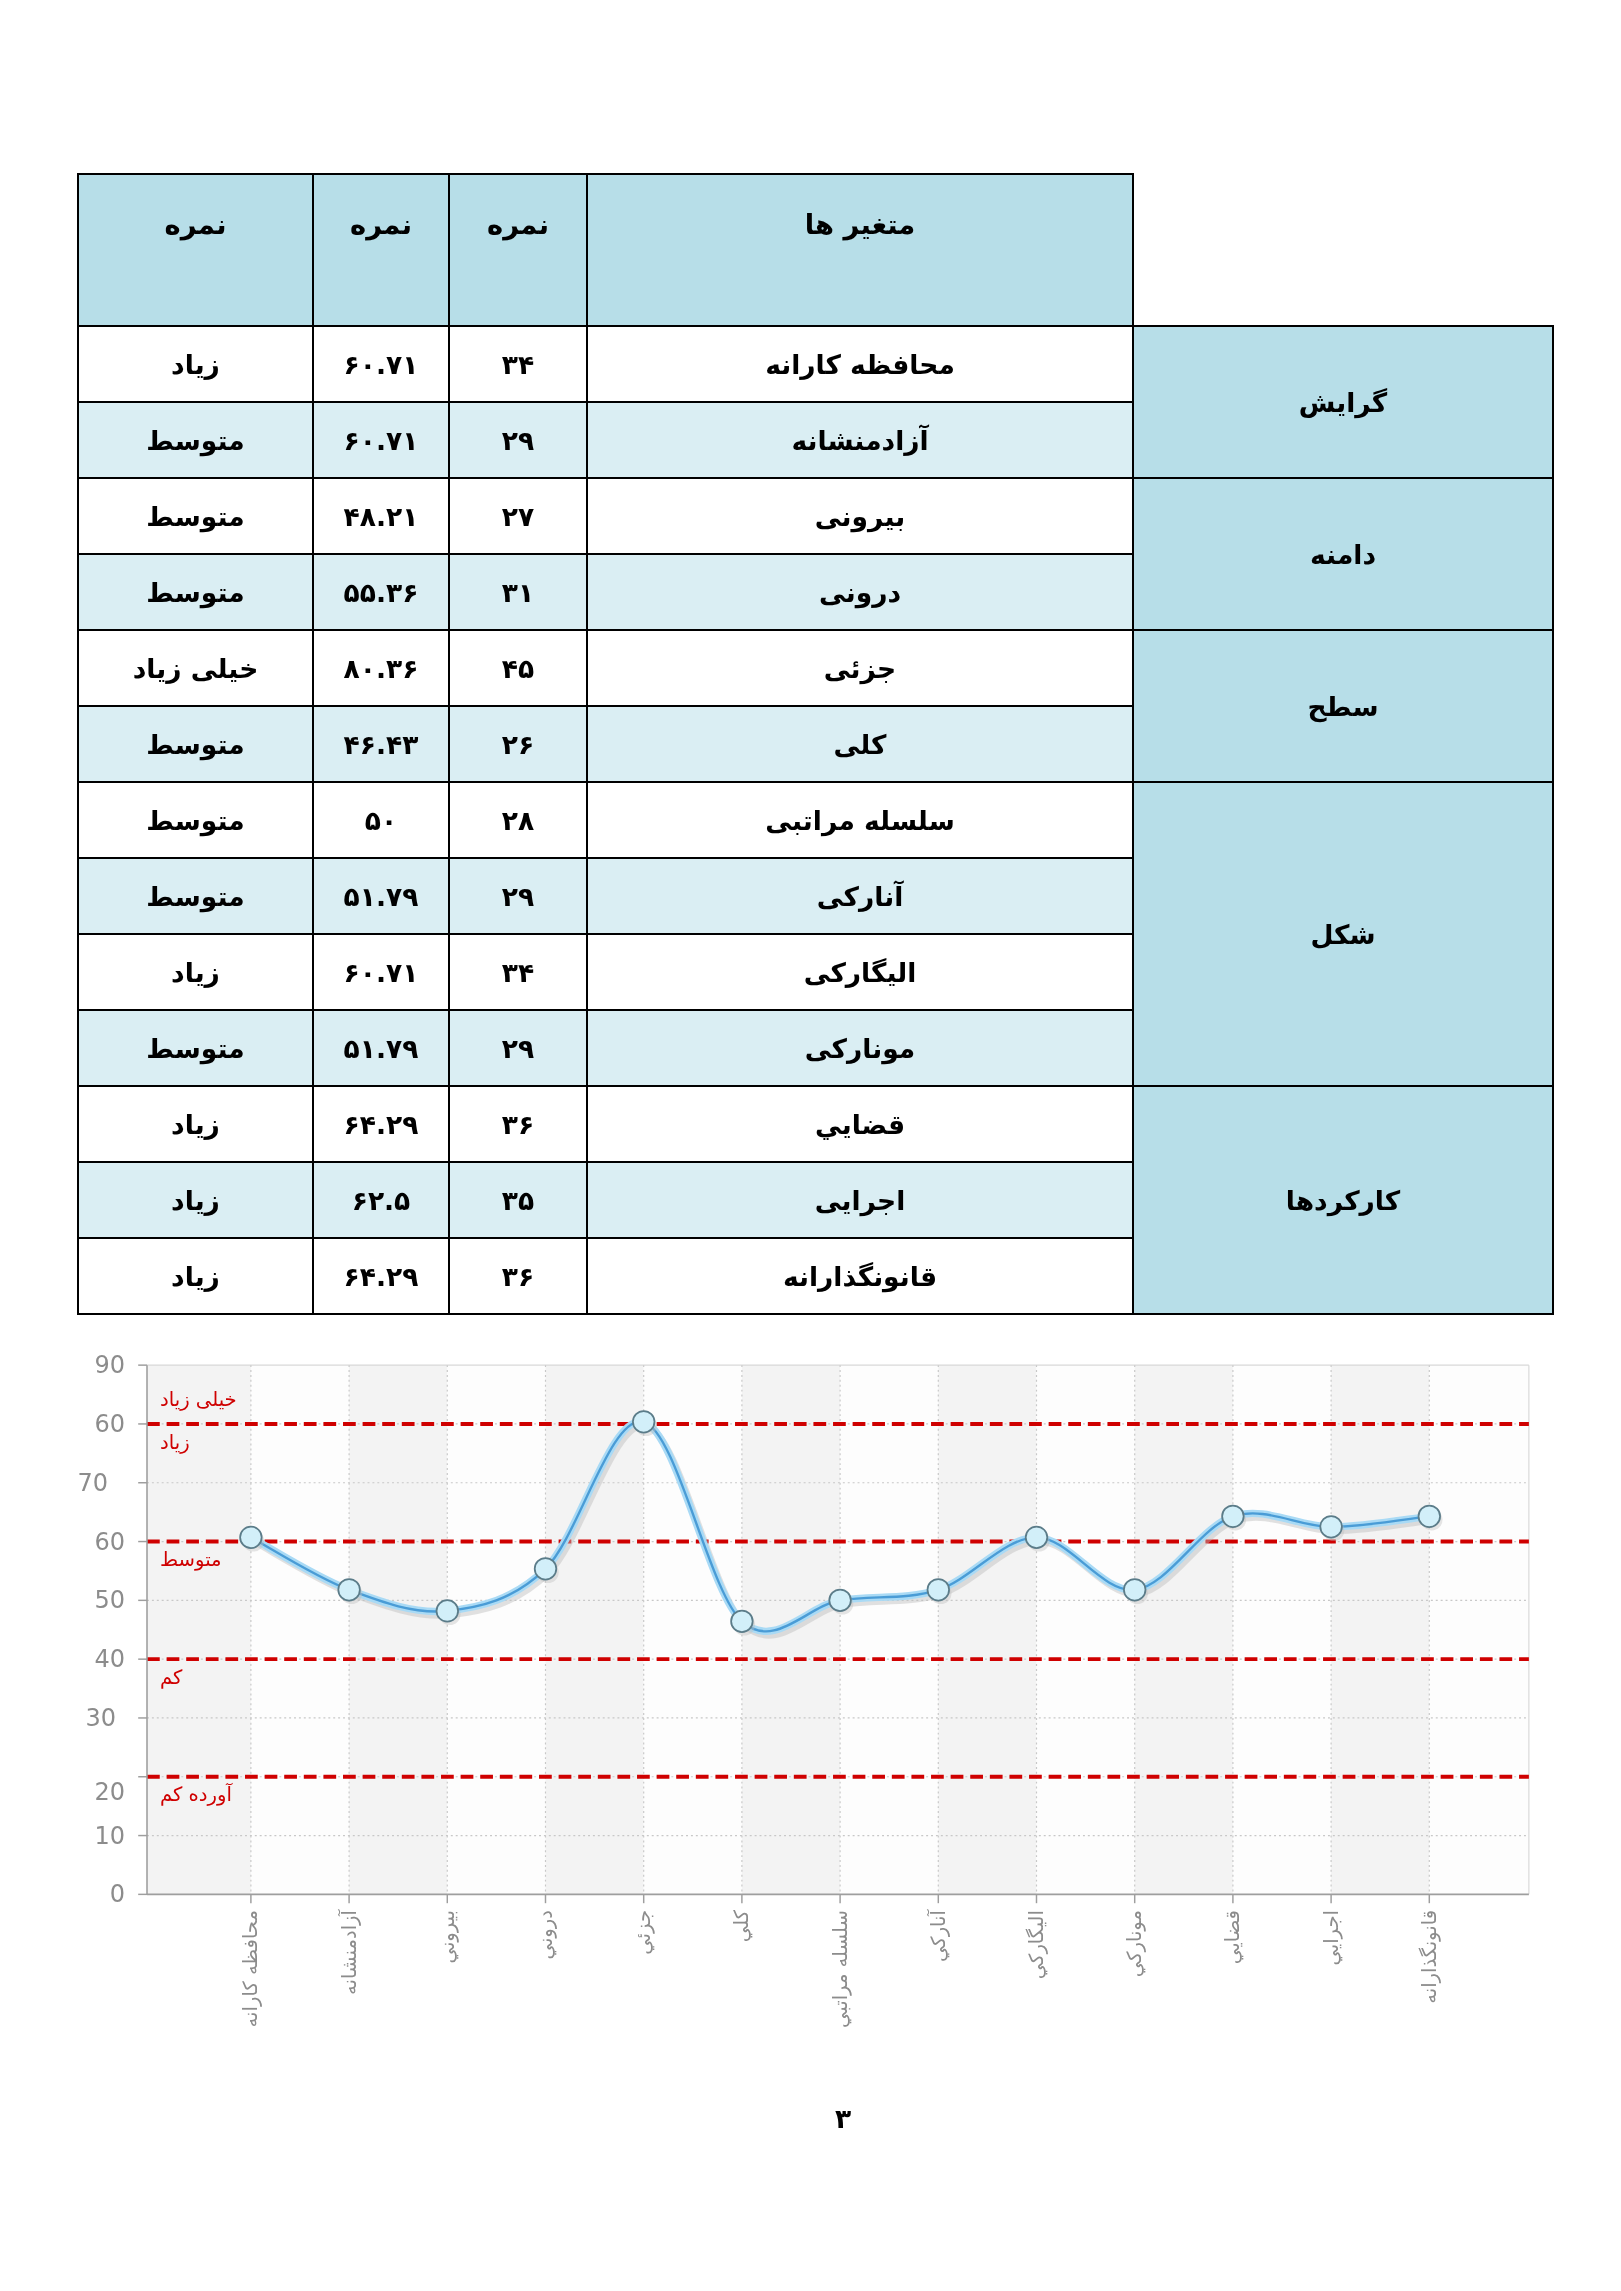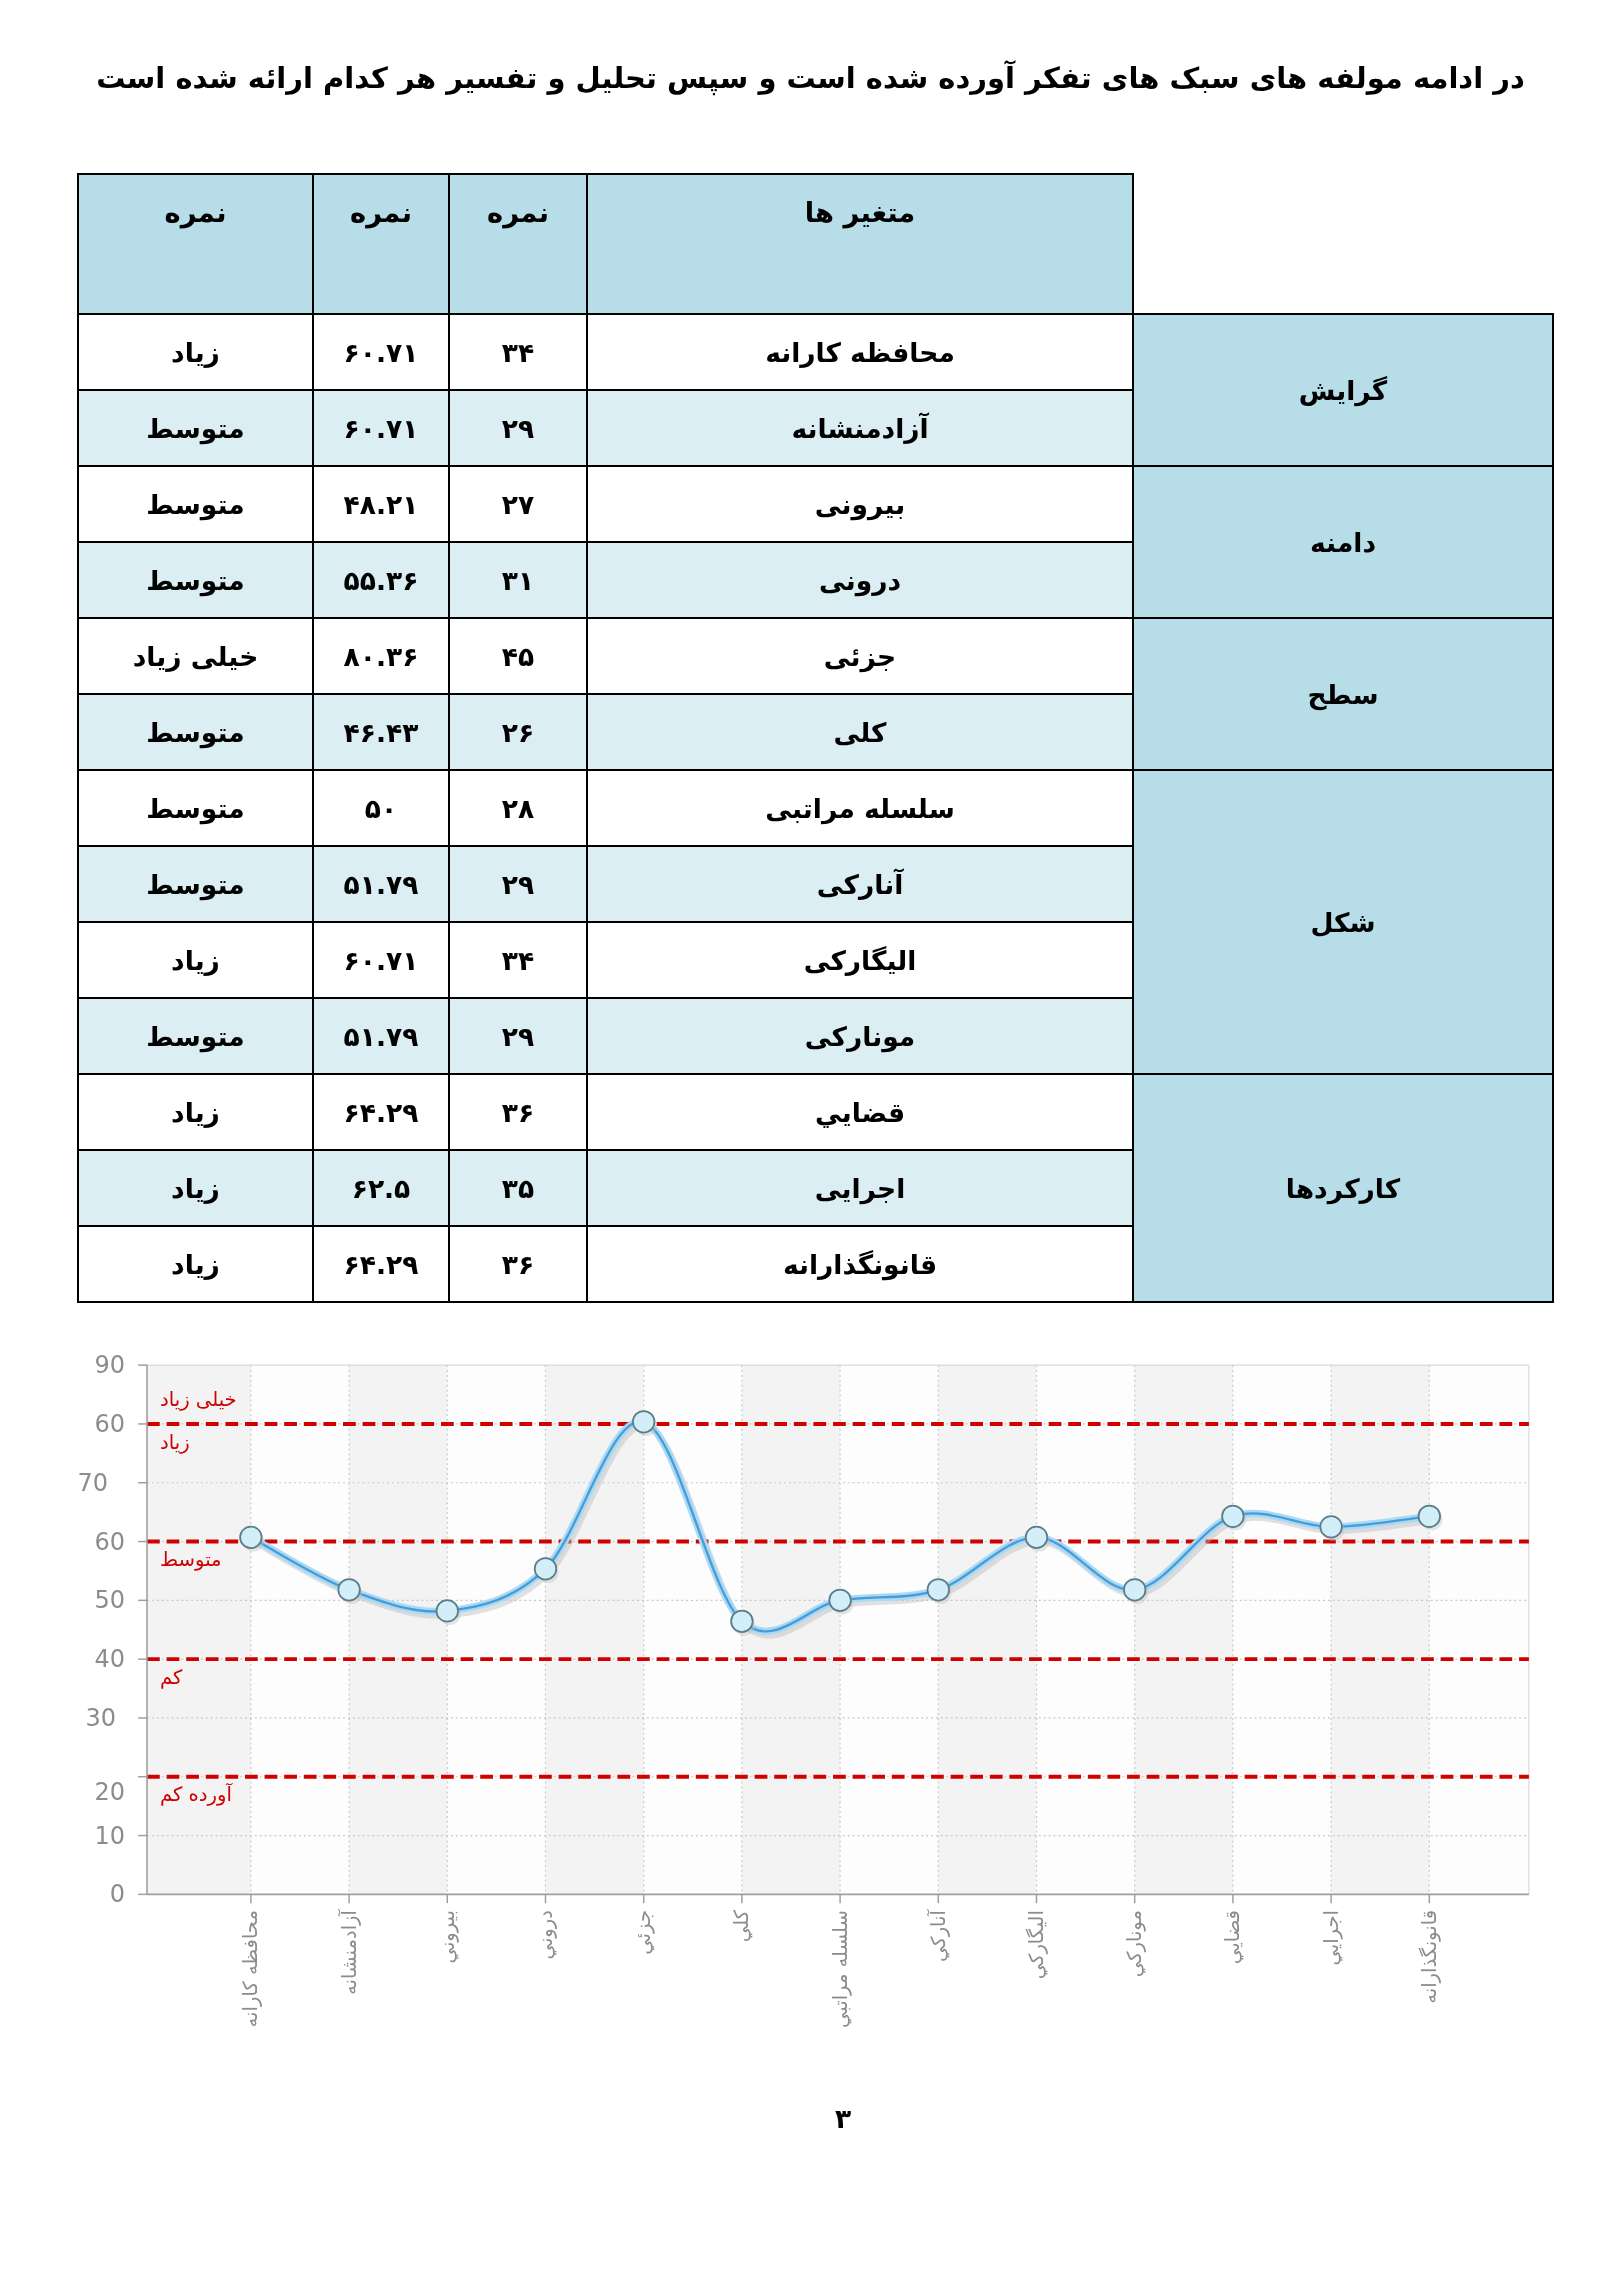--- a/index.html
+++ b/index.html
@@ -16,21 +16,21 @@
   table.styles-table {
     position:absolute; left:77px; top:173px;
     border-collapse:collapse; table-layout:fixed;
     direction:rtl; color:#000;
   }
   table.styles-table th, table.styles-table td {
     border:2.9px solid #000; text-align:center; padding:0;
     overflow:hidden;
   }
   table.styles-table th {
-    height:116px; vertical-align:top; padding-top:22px;
+    height:116px; vertical-align:top; padding-top:34px;
     font-size:27.4px; font-weight:bold; background:var(--header-bg,#b7dee8);
   }
   table.styles-table th.phantom { border:none; background:#ffffff; }
   table.styles-table td {
     height:74px; vertical-align:middle; font-size:26.5px; font-weight:bold;
   }
   td.cell-even { background:#ffffff; }
   td.cell-odd  { background:var(--alt-row-bg,#daeef3); }
   td.cat-cell  {
     background:var(--category-bg,#b7dee8);
@@ -56,21 +56,20 @@
   .page-number {
     position:absolute; left:745px; top:2103px; width:196px; text-align:center;
     font-size:26.5px; font-weight:bold; color:#000;
   }
 </style>
 </head>
 <body>
 
 <div class="page" style="--header-bg: #b7dee8; --category-bg: #b7dee8; --alt-row-bg: #daeef3; --tick-label: #8c8c8c; --ref-color: #cf0000;">
 
-  <div class="title">در ادامه مولفه های سبک های تفکر آورده شده است و سپس تحلیل و تفسیر هر کدام ارائه شده است</div>
 
   <table class="styles-table">
     <colgroup>
       <col style="width:420px">
       <col style="width:546px">
       <col style="width:138px">
       <col style="width:136px">
       <col style="width:235px">
     </colgroup>
     <thead>

